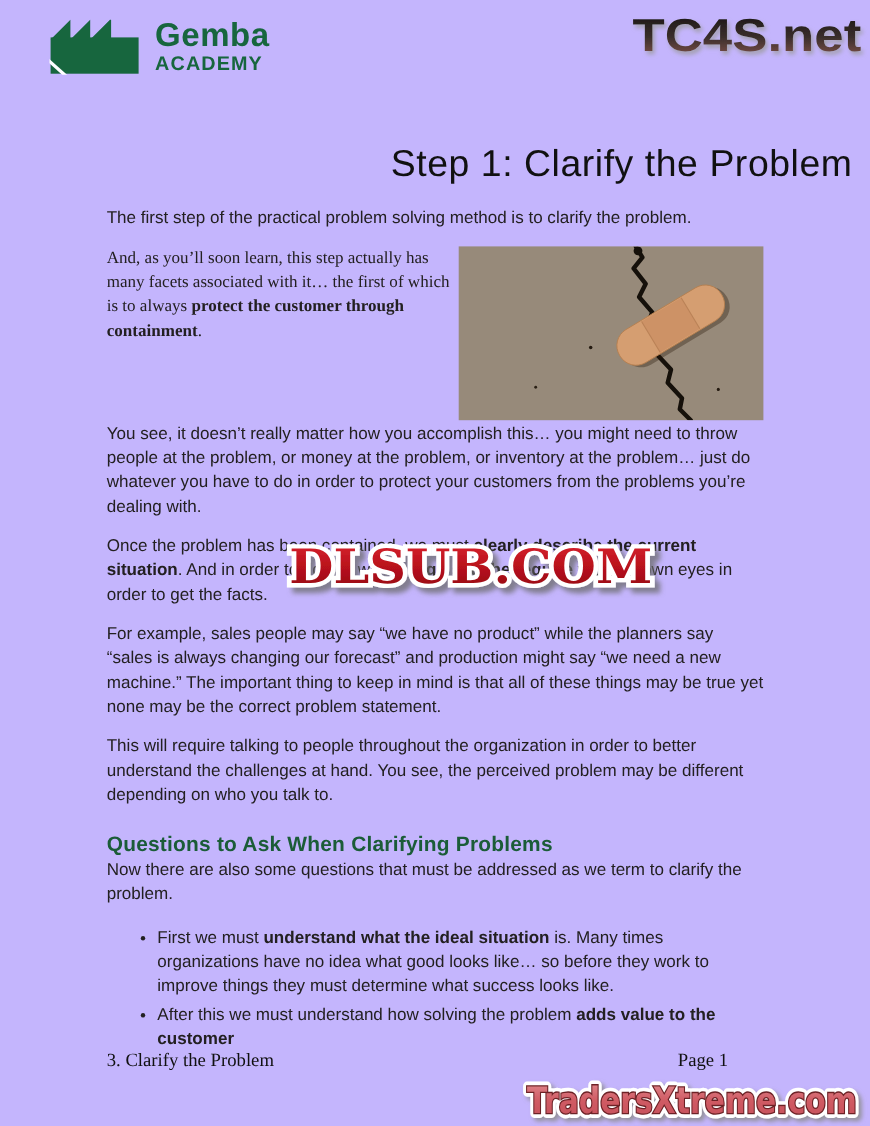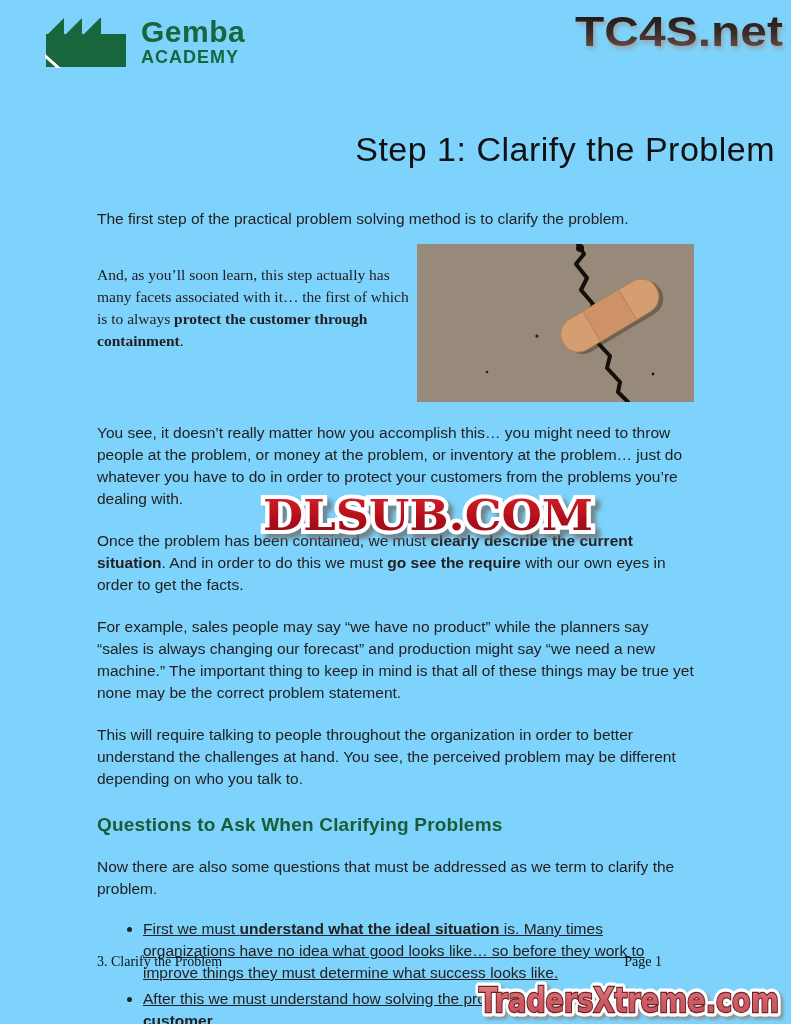--- a/index.html
+++ b/index.html
@@ -1,68 +1,68 @@
 <!DOCTYPE html>
 <html><head>
 <meta charset="utf-8">
 <style>
   * { margin:0; padding:0; box-sizing:border-box; }
   html,body { background:#ffffff; }
   body { font-family:"Liberation Sans", sans-serif; color:#232021; }
   .page {
     position:relative; width:791px; height:1024px; margin:0 auto;
-    background:#7dd3fc; overflow:hidden;
+    background:#c4b5fd; overflow:hidden;
   }
   
   .logo { position:absolute; left:45px; top:12px; display:flex; align-items:center; gap:8px; }
   .logo-text .brand {
     font-size:30px; font-weight:bold; color:#17663e; line-height:30px; letter-spacing:0.5px;
   }
   .logo-text .sub {
     font-size:18px; font-weight:bold; color:#17663e; letter-spacing:1px; line-height:20px;
   }
   .wm-top { position:absolute; top:4px; right:2px; }
   
   .title {
     position:absolute; left:0; right:16px; top:130px; text-align:right;
     font-size:34px; font-weight:normal; color:#111111; letter-spacing:0.5px;
   }
   
   .content { position:absolute; left:97px; top:188px; width:597px; }
   h2.green {
     color:#1b5c38; font-size:19px; font-weight:bold; margin-bottom:16px; letter-spacing:0.2px;
   }
-  p { font-size:15.5px; line-height:22px; margin-bottom:14px;margin-top:20px; }
+  p { font-size:15.5px; line-height:22px; margin-bottom:14px; }
   .b { font-weight:bold; }
   .cols { display:flex; margin-bottom:2px;font-family:Liberation Serif, serif; }
   .col-text { width:318px; }
   .col-text p { margin-bottom:20px; }
   .photo {
     margin-left:auto; width:277px; height:158px; position:relative; overflow:hidden;
     background:
       radial-gradient(ellipse 130% 110% at 32% 30%, rgba(0,0,0,0) 38%, rgba(28,17,8,0.55) 100%),
       linear-gradient(to top right, rgba(0,0,0,0) 68%, rgba(15,8,4,0.55) 96%),
       linear-gradient(to bottom left, rgba(0,0,0,0) 62%, rgba(20,12,6,0.38) 95%),
       radial-gradient(circle at 68% 22%, rgba(92,66,38,0.30), rgba(92,66,38,0) 38%),
       radial-gradient(circle at 18% 64%, rgba(120,100,70,0.28), rgba(120,100,70,0) 45%),
       linear-gradient(125deg, #a39483 0%, #a89a88 32%, #93867,6 58%, #7d7164 82%, #65594d 100%);
     background-color:#978a7a;
   }
   .photo svg { position:absolute; left:0; top:0; }
   .section-questions h2.green { margin-top:24px; margin-bottom:0; }
   ul.qlist { margin-top:18px; padding-left:46px; }
-  ul.qlist li { font-size:15.5px; line-height:22px; margin-bottom:4px;text-decoration:underline; }
+  ul.qlist li { font-size:15.5px; line-height:22px; margin-bottom:4px; }
   
   .wm-mid { position:absolute; left:254px; top:486px; }
   .wm-bottom { position:absolute; right:0px; top:980px; }
   
   .footer {
     position:absolute; left:97px; top:954px; width:597px;
     display:flex; justify-content:space-between;
-    font-family:"Liberation Serif", serif; font-size:14px; color:#111111;
+    font-family:"Liberation Serif", serif; font-size:17px; color:#111111;
   }
   .footer .pg { margin-right:32px; }
 </style>
 </head>
 <body>
 
 <div class="page">
 
   <div class="logo">
     <span>

